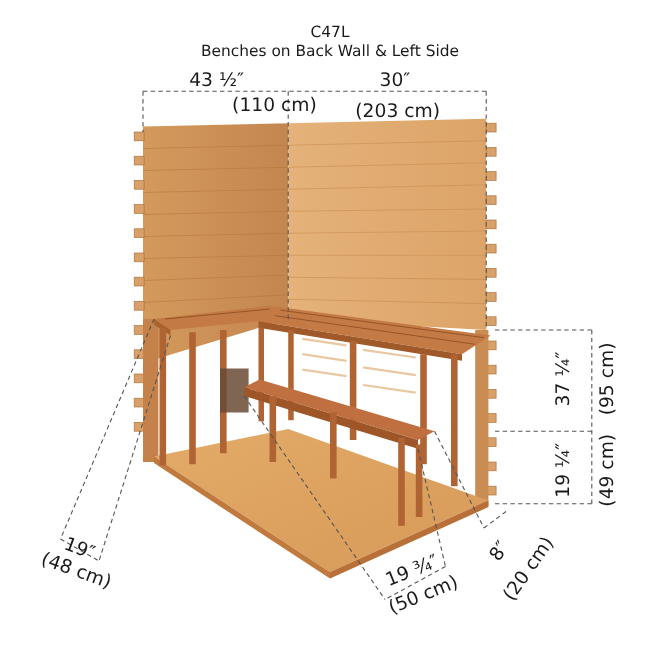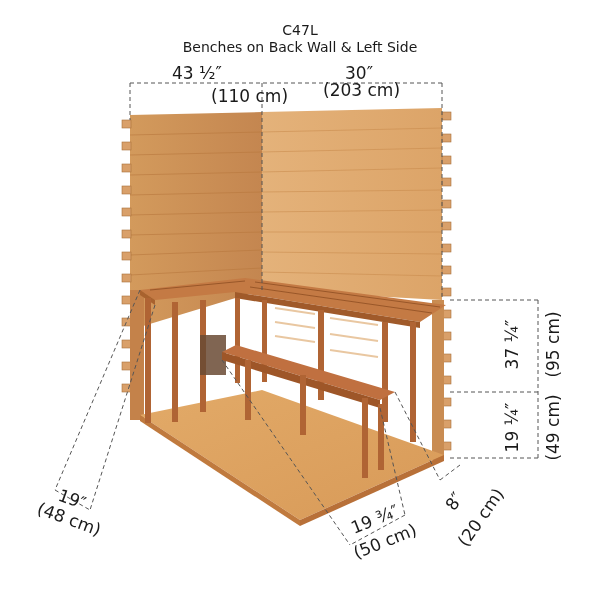--- a/index.html
+++ b/index.html
@@ -161,21 +161,21 @@
     <line x1="380" y1="408" x2="405" y2="515"></line>
     <line x1="395" y1="392" x2="440" y2="480"></line>
     <line x1="405" y1="515" x2="350" y2="545"></line>
     <line x1="440" y1="480" x2="460" y2="465"></line>
   </g>
 </svg>
 
 <div class="lbl" style="left:172px; top:64px;">43 ½″</div>
 <div class="lbl" style="left:163px; top:87px;margin-left:48px;">(110 cm)</div>
 <div class="lbl" style="left:345px; top:64px;">30″</div>
-<div class="lbl" style="left:323px; top:81px;">(203 cm)</div>
+<div class="lbl" style="left:323px; top:92px;">(203 cm)</div>
 
 <div class="lbl" style="left:488px; top:335px; transform:rotate(-90deg);">37 ¼″</div>
 <div class="lbl" style="left:520px; top:335px; transform:rotate(-90deg);">(95 cm)</div>
 <div class="lbl" style="left:488px; top:418px; transform:rotate(-90deg);">19 ¼″</div>
 <div class="lbl" style="left:520px; top:418px; transform:rotate(-90deg);">(49 cm)</div>
 
 <div class="lbl" style="left:58px; top:490px; transform:rotate(20deg);">19″</div>
 <div class="lbl" style="left:36px; top:510px; transform:rotate(20deg);">(48 cm)</div>
 
 <div class="lbl" style="left:350px; top:510px; transform:rotate(-22deg);">19 ¾″</div>

